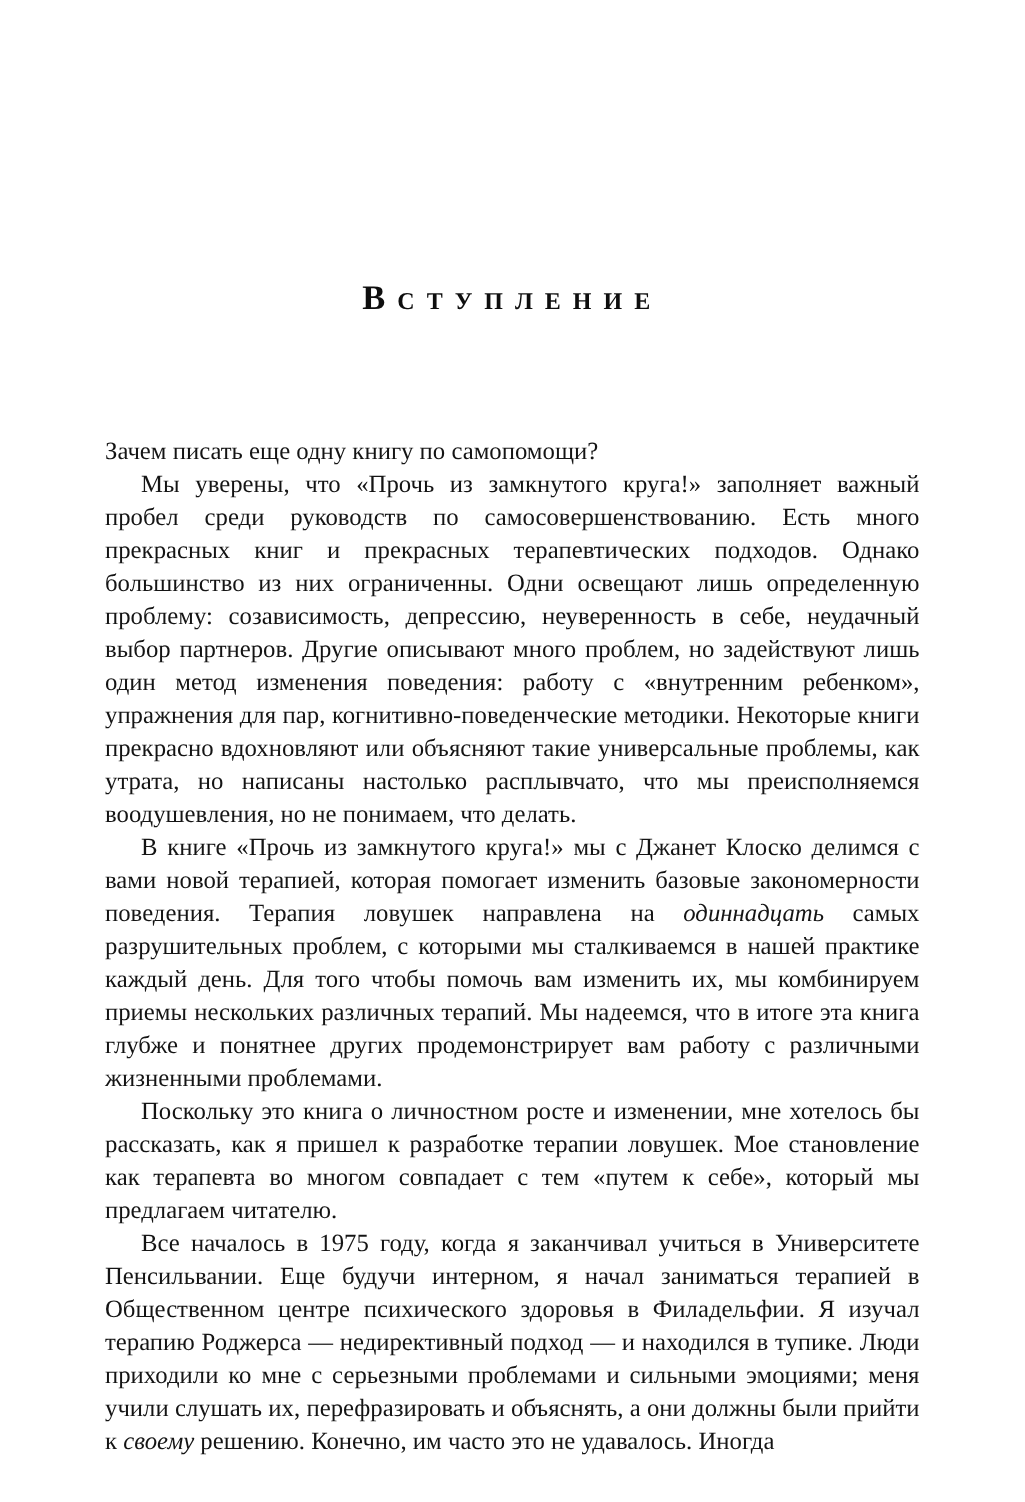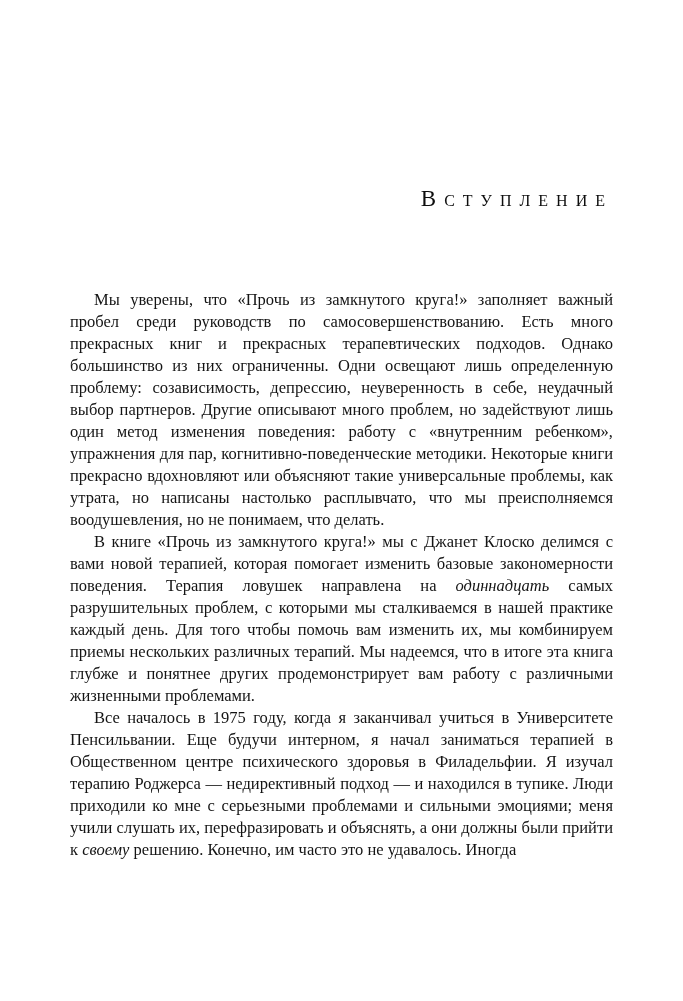--- a/index.html
+++ b/index.html
@@ -13,22 +13,22 @@
     height: 1001px;
     background: #ffffff;
     box-sizing: border-box;
     padding: 183px 70px 0 70px;
     font-family: "Liberation Serif", "DejaVu Serif", serif;
     color: #141414;
     overflow: hidden;
   }
   .chapter-title {
     margin: 0 0 76px 0;
-    text-align: right;
-    font-weight: normal;
+    text-align: center;
+    font-weight: bold;
     color: #0e0e0e;
     letter-spacing: 8px;
     line-height: 24px;
     white-space: nowrap;
   }
   .title-initial {
     font-size: 23px;
   }
   .title-rest {
     font-size: 16px;
@@ -52,23 +52,25 @@
 </style>
 </head>
 <body>
 
 <div class="page">
 
   <h1 class="chapter-title"><span class="title-initial">В</span><span class="title-rest">ступление</span></h1>
 
   <div class="body-text">
 
+    <p class="para no-indent"><span>Зачем писать еще одну книгу по самопомощи?</span></p>
 
     <p class="para"><span>Мы уверены, что «Прочь из замкнутого круга!» заполняет важный пробел среди руководств по самосовершенствованию. Есть много прекрасных книг и прекрасных терапевтических подходов. Однако большинство из них ограниченны. Одни освещают лишь определенную проблему: созависимость, депрессию, неуверенность в себе, неудачный выбор партнеров. Другие описывают много проблем, но задействуют лишь один метод изменения поведения: работу с «внутренним ребенком», упражнения для пар, когнитивно-поведенческие методики. Некоторые книги прекрасно вдохновляют или объясняют такие универсальные проблемы, как утрата, но написаны настолько расплывчато, что мы преисполняемся воодушевления, но не понимаем, что делать.</span></p>
 
     <p class="para"><span>В книге «Прочь из замкнутого круга!» мы с Джанет Клоско делимся с вами новой терапией, которая помогает изменить базовые закономерности поведения. Терапия ловушек направлена на </span><em>одиннадцать</em><span> самых разрушительных проблем, с которыми мы сталкиваемся в нашей практике каждый день. Для того чтобы помочь вам изменить их, мы комбинируем приемы нескольких различных терапий. Мы надеемся, что в итоге эта книга глубже и понятнее других продемонстрирует вам работу с различными жизненными проблемами.</span></p>
 
+    <p class="para"><span>Поскольку это книга о личностном росте и изменении, мне хотелось бы рассказать, как я пришел к разработке терапии ловушек. Мое становление как терапевта во многом совпадает с тем «путем к себе», который мы предлагаем читателю.</span></p>
 
     <p class="para"><span>Все началось в 1975 году, когда я заканчивал учиться в Университете Пенсильвании. Еще будучи интерном, я начал заниматься терапией в Общественном центре психического здоровья в Филадельфии. Я изучал терапию Роджерса — недирективный подход — и находился в тупике. Люди приходили ко мне с серьезными проблемами и сильными эмоциями; меня учили слушать их, перефразировать и объяснять, а они должны были прийти к </span><em>своему</em><span> решению. Конечно, им часто это не удавалось. Иногда</span></p>
 
   </div>
 
 </div>
 
 </body></html>

